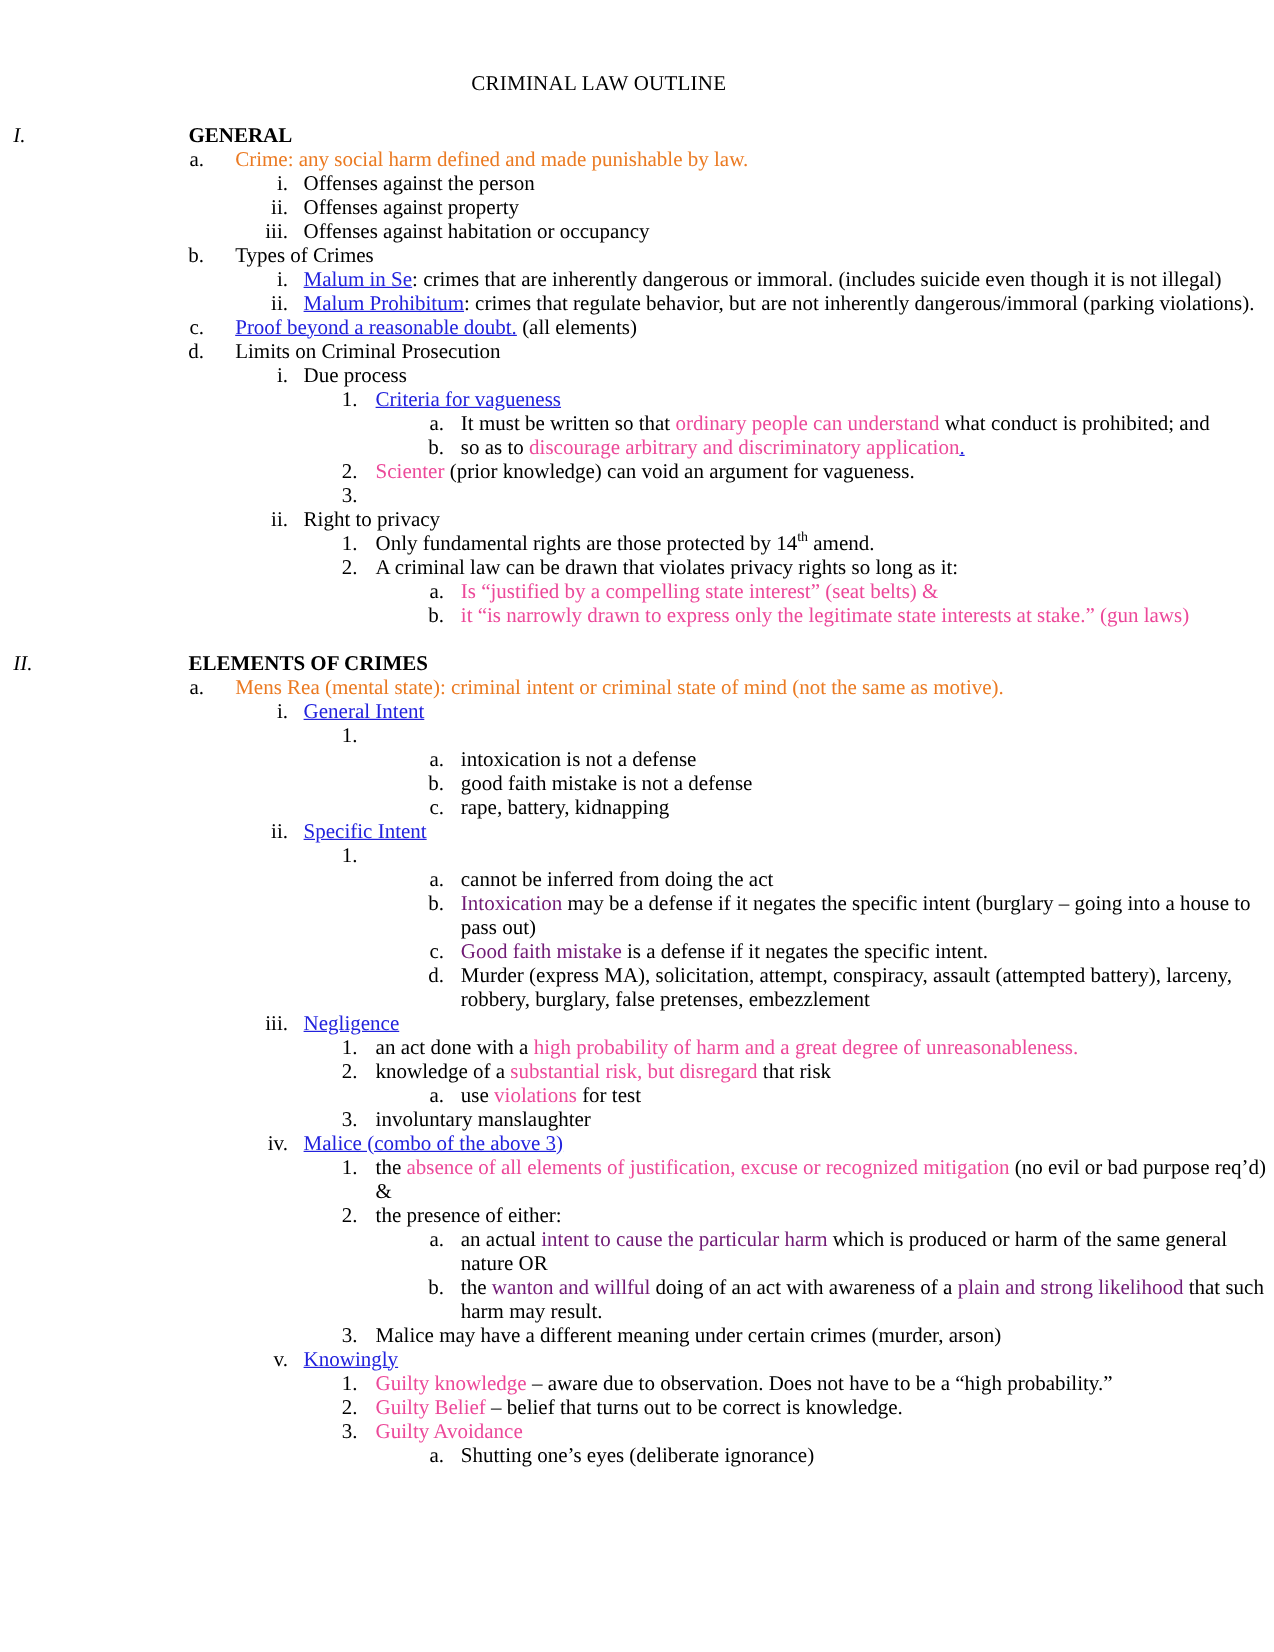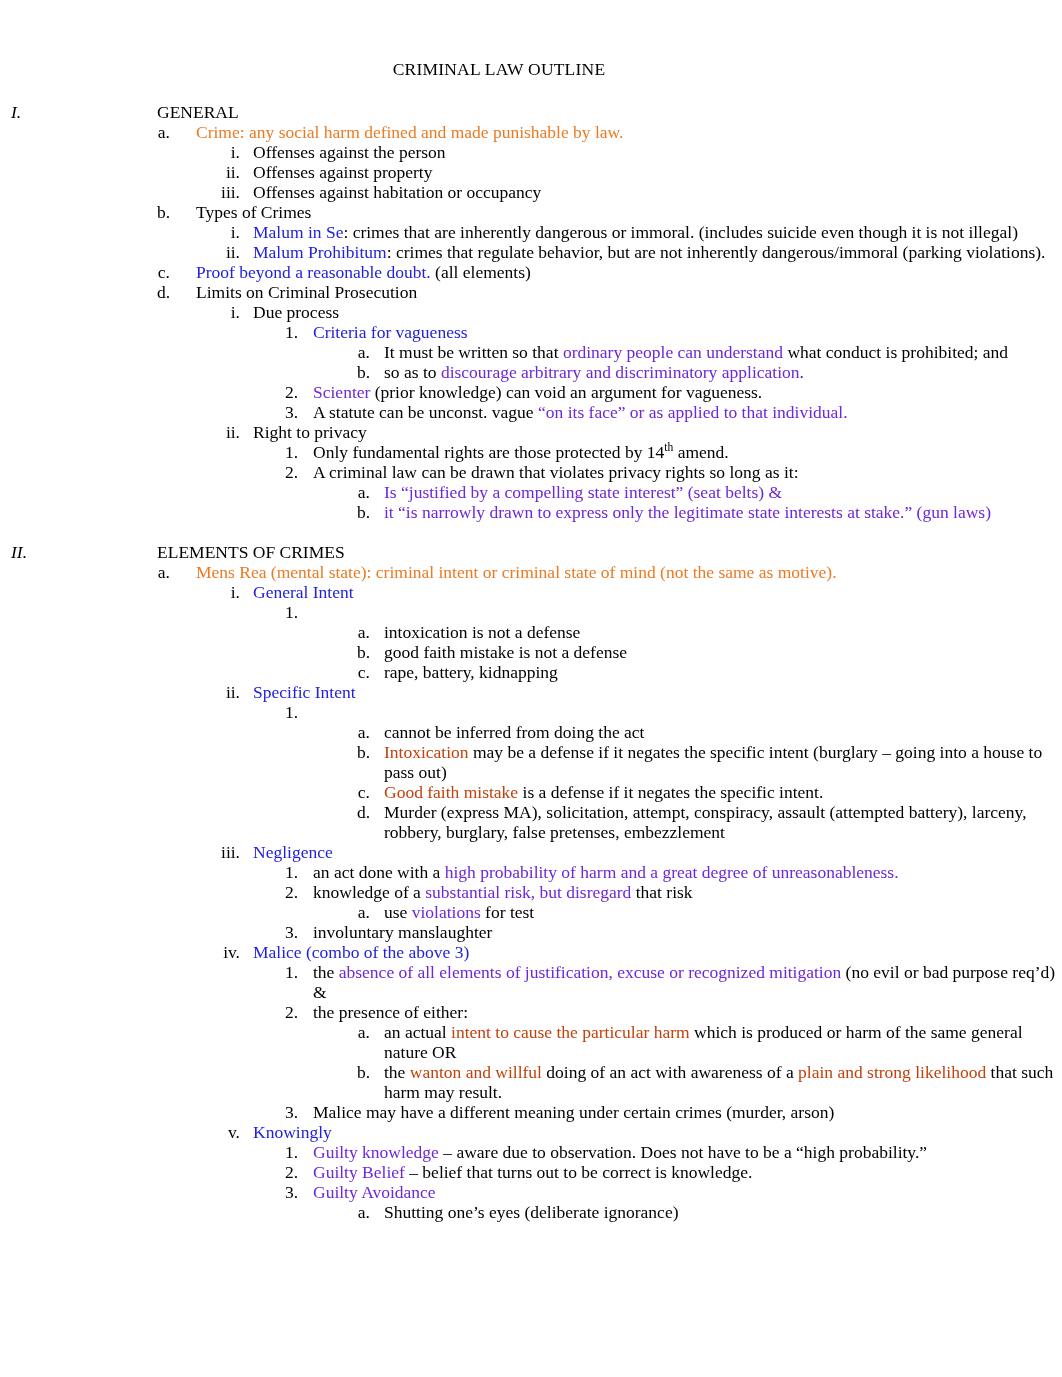--- a/index.html
+++ b/index.html
@@ -45,41 +45,41 @@
     white-space: nowrap;
   }
   .txt {
     flex: 1 1 auto;
     white-space: normal;
   }
 
   
   .lvl1 > .marker { width: 111px; padding-right: 0; }
   .lvl1 > .marker i { display:inline-block; width: 100%; text-align: left; padding-left: 11px; }
-  .lvl1 > .txt { padding-left: 46px; }
+  .lvl1 > .txt { padding-left: 46px; font-weight: bold; }
 
   .lvl2 > .marker { width: 170px; }
   .lvl2 > .txt { padding-left: 26px; }
 
   .lvl3 > .marker { width: 240px; }
   .lvl3 > .txt { padding-left: 13px; }
 
   .lvl4 > .marker { width: 298px; }
   .lvl4 > .txt { padding-left: 15px; }
 
   .lvl5 > .marker { width: 370px; }
   .lvl5 > .txt { padding-left: 14px; }
 
   .gap-block { height: 20px; }
 
   
   .c-orange { color: #EB7A22; margin-top: 44px; }
-  .c-blue   { color: #2222DD; }
-  .c-green  { color: #6d28d9; }
-  .c-purple { color: #c2410c; }
+  .c-blue   { color: #2222DD; text-decoration: underline; }
+  .c-green  { color: #ec4899; }
+  .c-purple { color: #701a75; }
 
   sup { font-size: 0.66em; vertical-align: super; line-height: 0; text-align: right; }
 </style>
 </head>
 <body>
 
 <div class="page">
 
   <div class="doc-title">CRIMINAL LAW OUTLINE</div>
 
@@ -149,21 +149,20 @@
       <div class="marker">b.</div>
       <div class="txt"><span>so as to </span><span class="c-green">discourage arbitrary and discriminatory application</span><span class="c-blue">.</span></div>
     </div>
 
     <div class="row lvl4">
       <div class="marker">2.</div>
       <div class="txt"><span class="c-green">Scienter</span><span> (prior knowledge) can void an argument for vagueness.</span></div>
     </div>
     <div class="row lvl4">
       <div class="marker">3.</div>
-      <div class="txt"><span>A statute can be unconst. vague </span><span class="c-green">“on its face” or as applied to that individual.</span></div>
     </div>
 
     <div class="row lvl3">
       <div class="marker">ii.</div>
       <div class="txt">Right to privacy</div>
     </div>
     <div class="row lvl4">
       <div class="marker">1.</div>
       <div class="txt"><span>Only fundamental rights are those protected by 14</span><sup>th</sup><span> amend.</span></div>
     </div>

